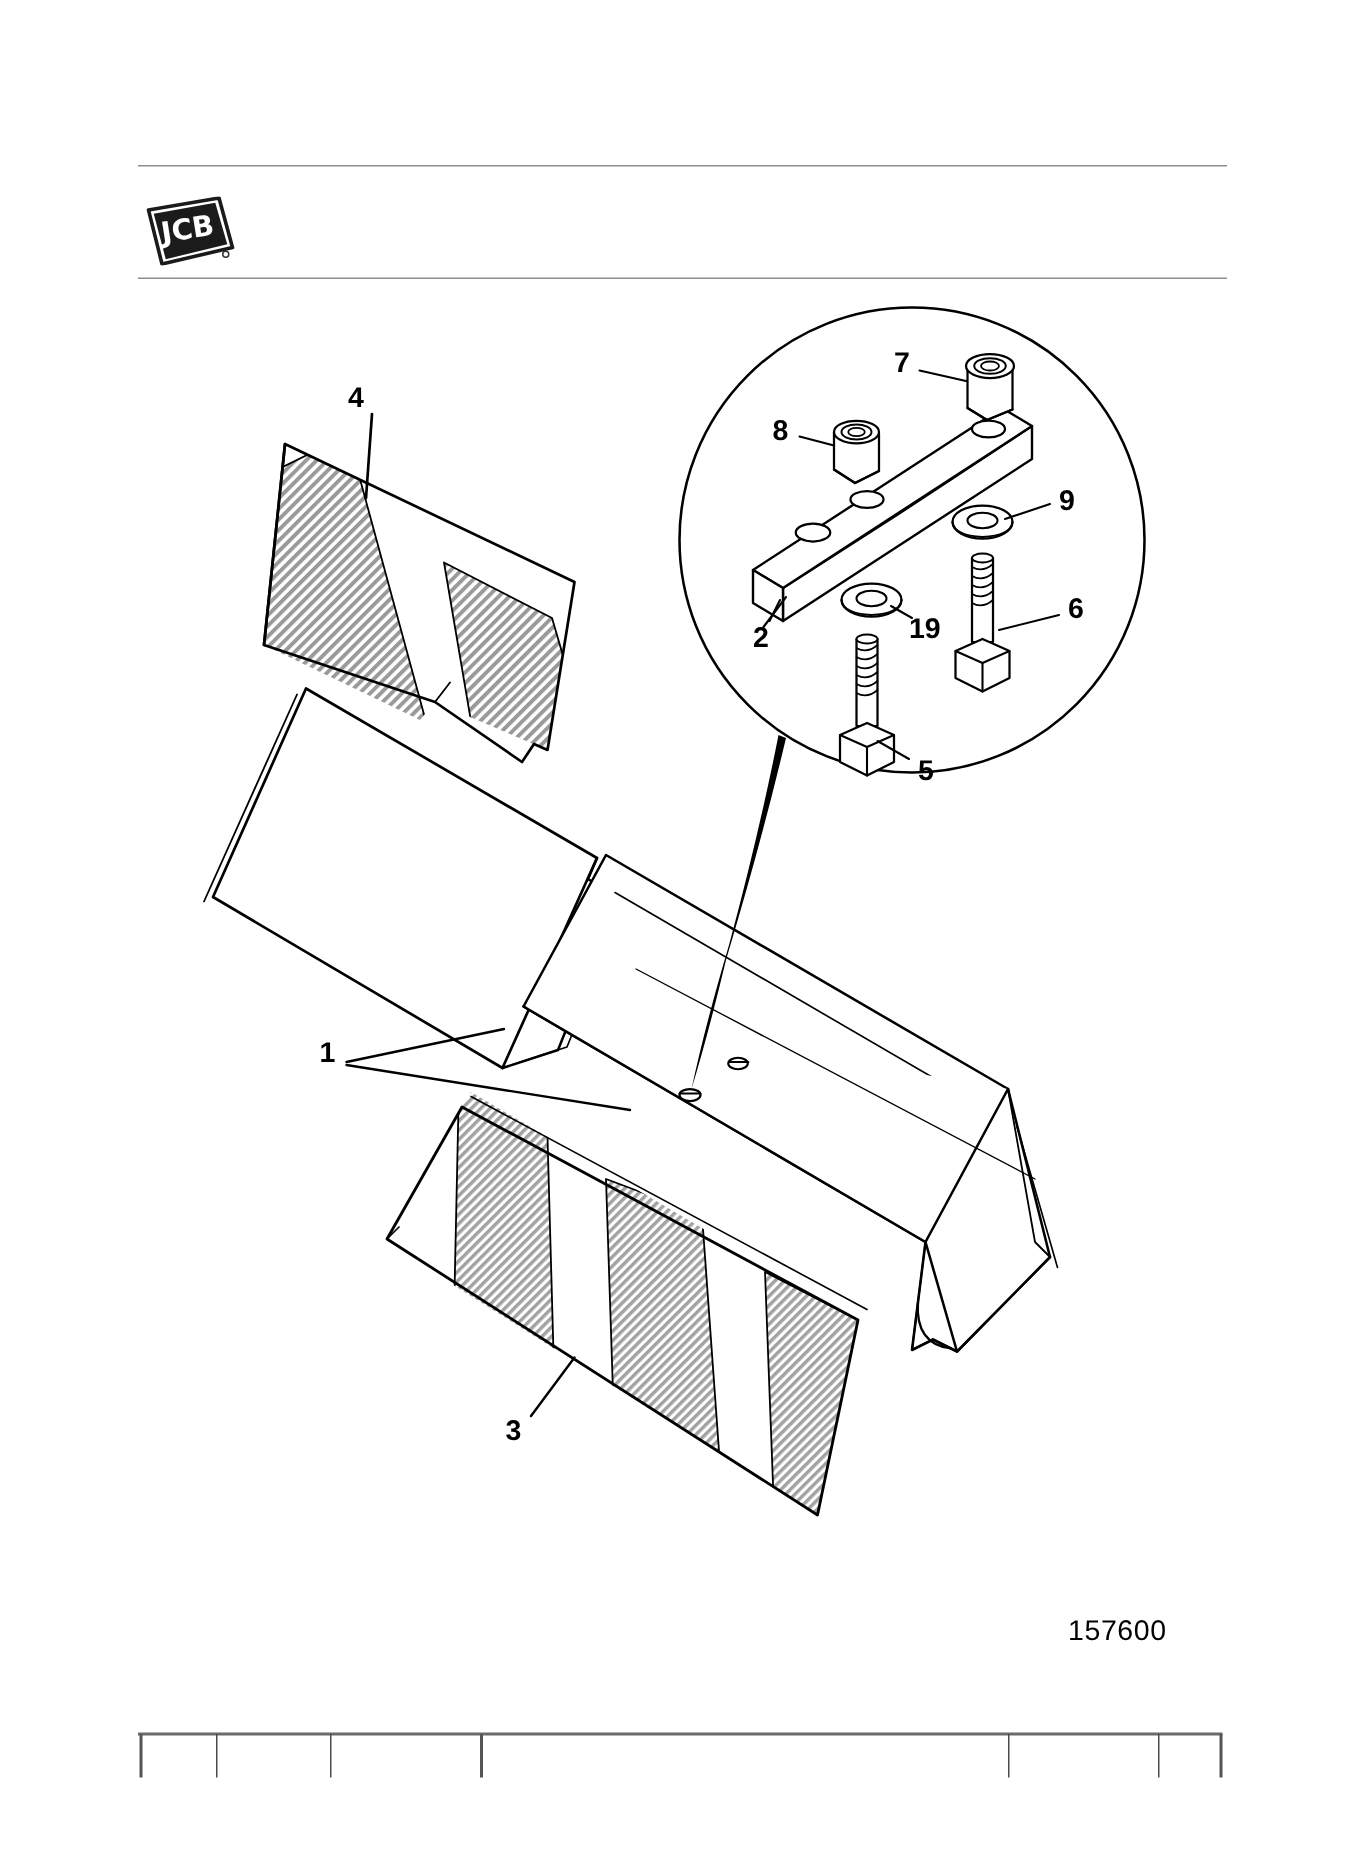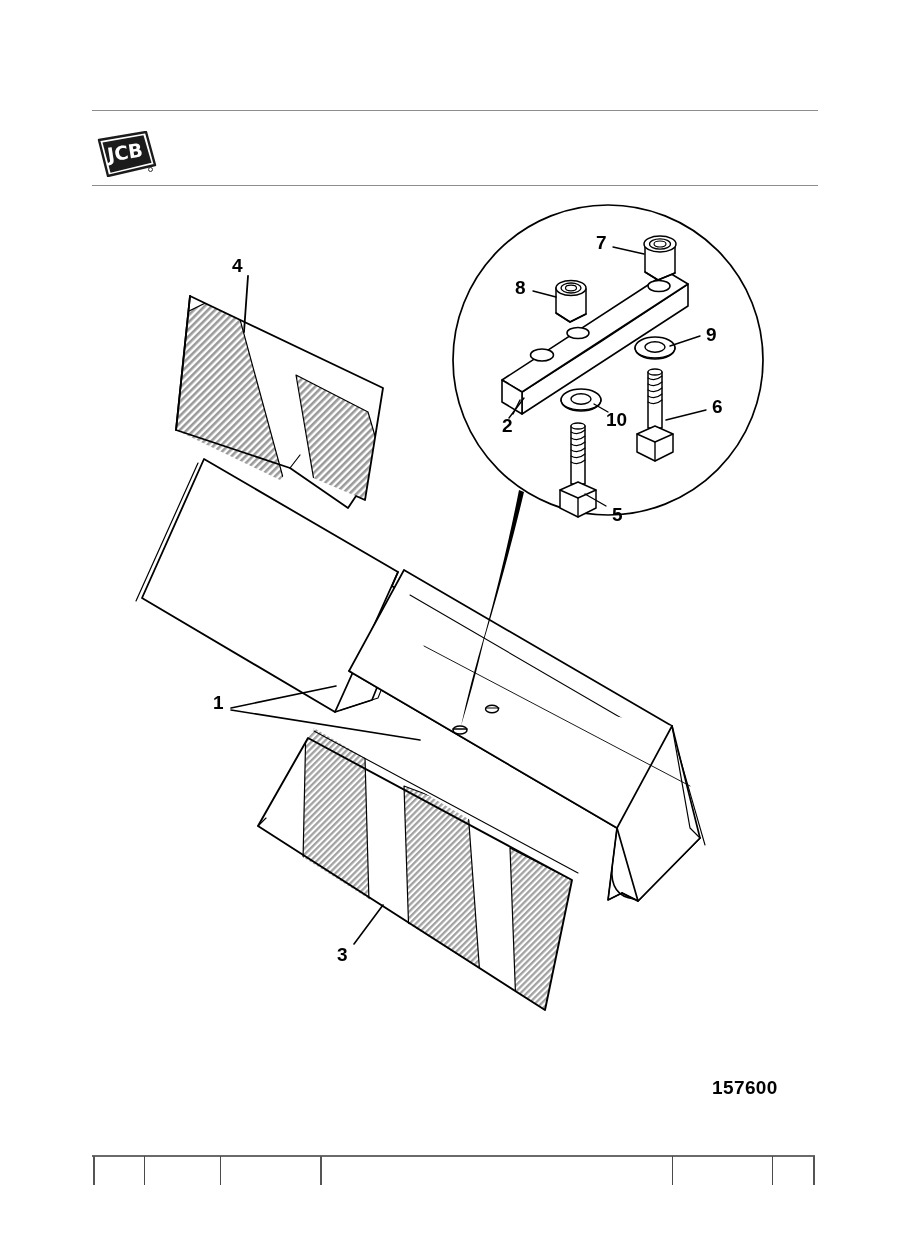--- a/index.html
+++ b/index.html
@@ -47,21 +47,21 @@
     width: 3px;
     height: 3px;
     border: 1px solid #333;
     border-radius: 50%;
   }
   #drawing-number {
     position: absolute;
     left: 712px;
     top: 1077px;
     font-size: 19px;
-    font-weight: bold;
+    font-weight: normal;
     letter-spacing: 0.4px;
     color: #000;
     white-space: nowrap;
   }
   #footer-table {
     position: absolute;
     left: 92px;
     top: 1155px;
     width: 723px;
     height: 30px;
@@ -290,21 +290,21 @@
 
   <div class="callout" style="left:213px; top:693px;">1</div>
   <div class="callout" style="left:502px; top:416px;">2</div>
   <div class="callout" style="left:337px; top:945px;">3</div>
   <div class="callout" style="left:232px; top:256px;">4</div>
   <div class="callout" style="left:612px; top:505px;">5</div>
   <div class="callout" style="left:712px; top:397px;">6</div>
   <div class="callout" style="left:596px; top:233px;">7</div>
   <div class="callout" style="left:515px; top:278px;">8</div>
   <div class="callout" style="left:706px; top:325px;">9</div>
-  <div class="callout" style="left:606px; top:410px;">10</div>
+  <div class="callout" style="left:606px; top:410px;">19</div>
 
   <div id="drawing-number">157600</div>
 
   <div id="footer-table">
     <div class="foot-line" id="foot-top"></div>
     <div class="foot-div heavy" style="left:1px;"></div>
     <div class="foot-div" style="left:52px;"></div>
     <div class="foot-div" style="left:128px;"></div>
     <div class="foot-div heavy" style="left:228px;"></div>
     <div class="foot-div" style="left:580px;"></div>

